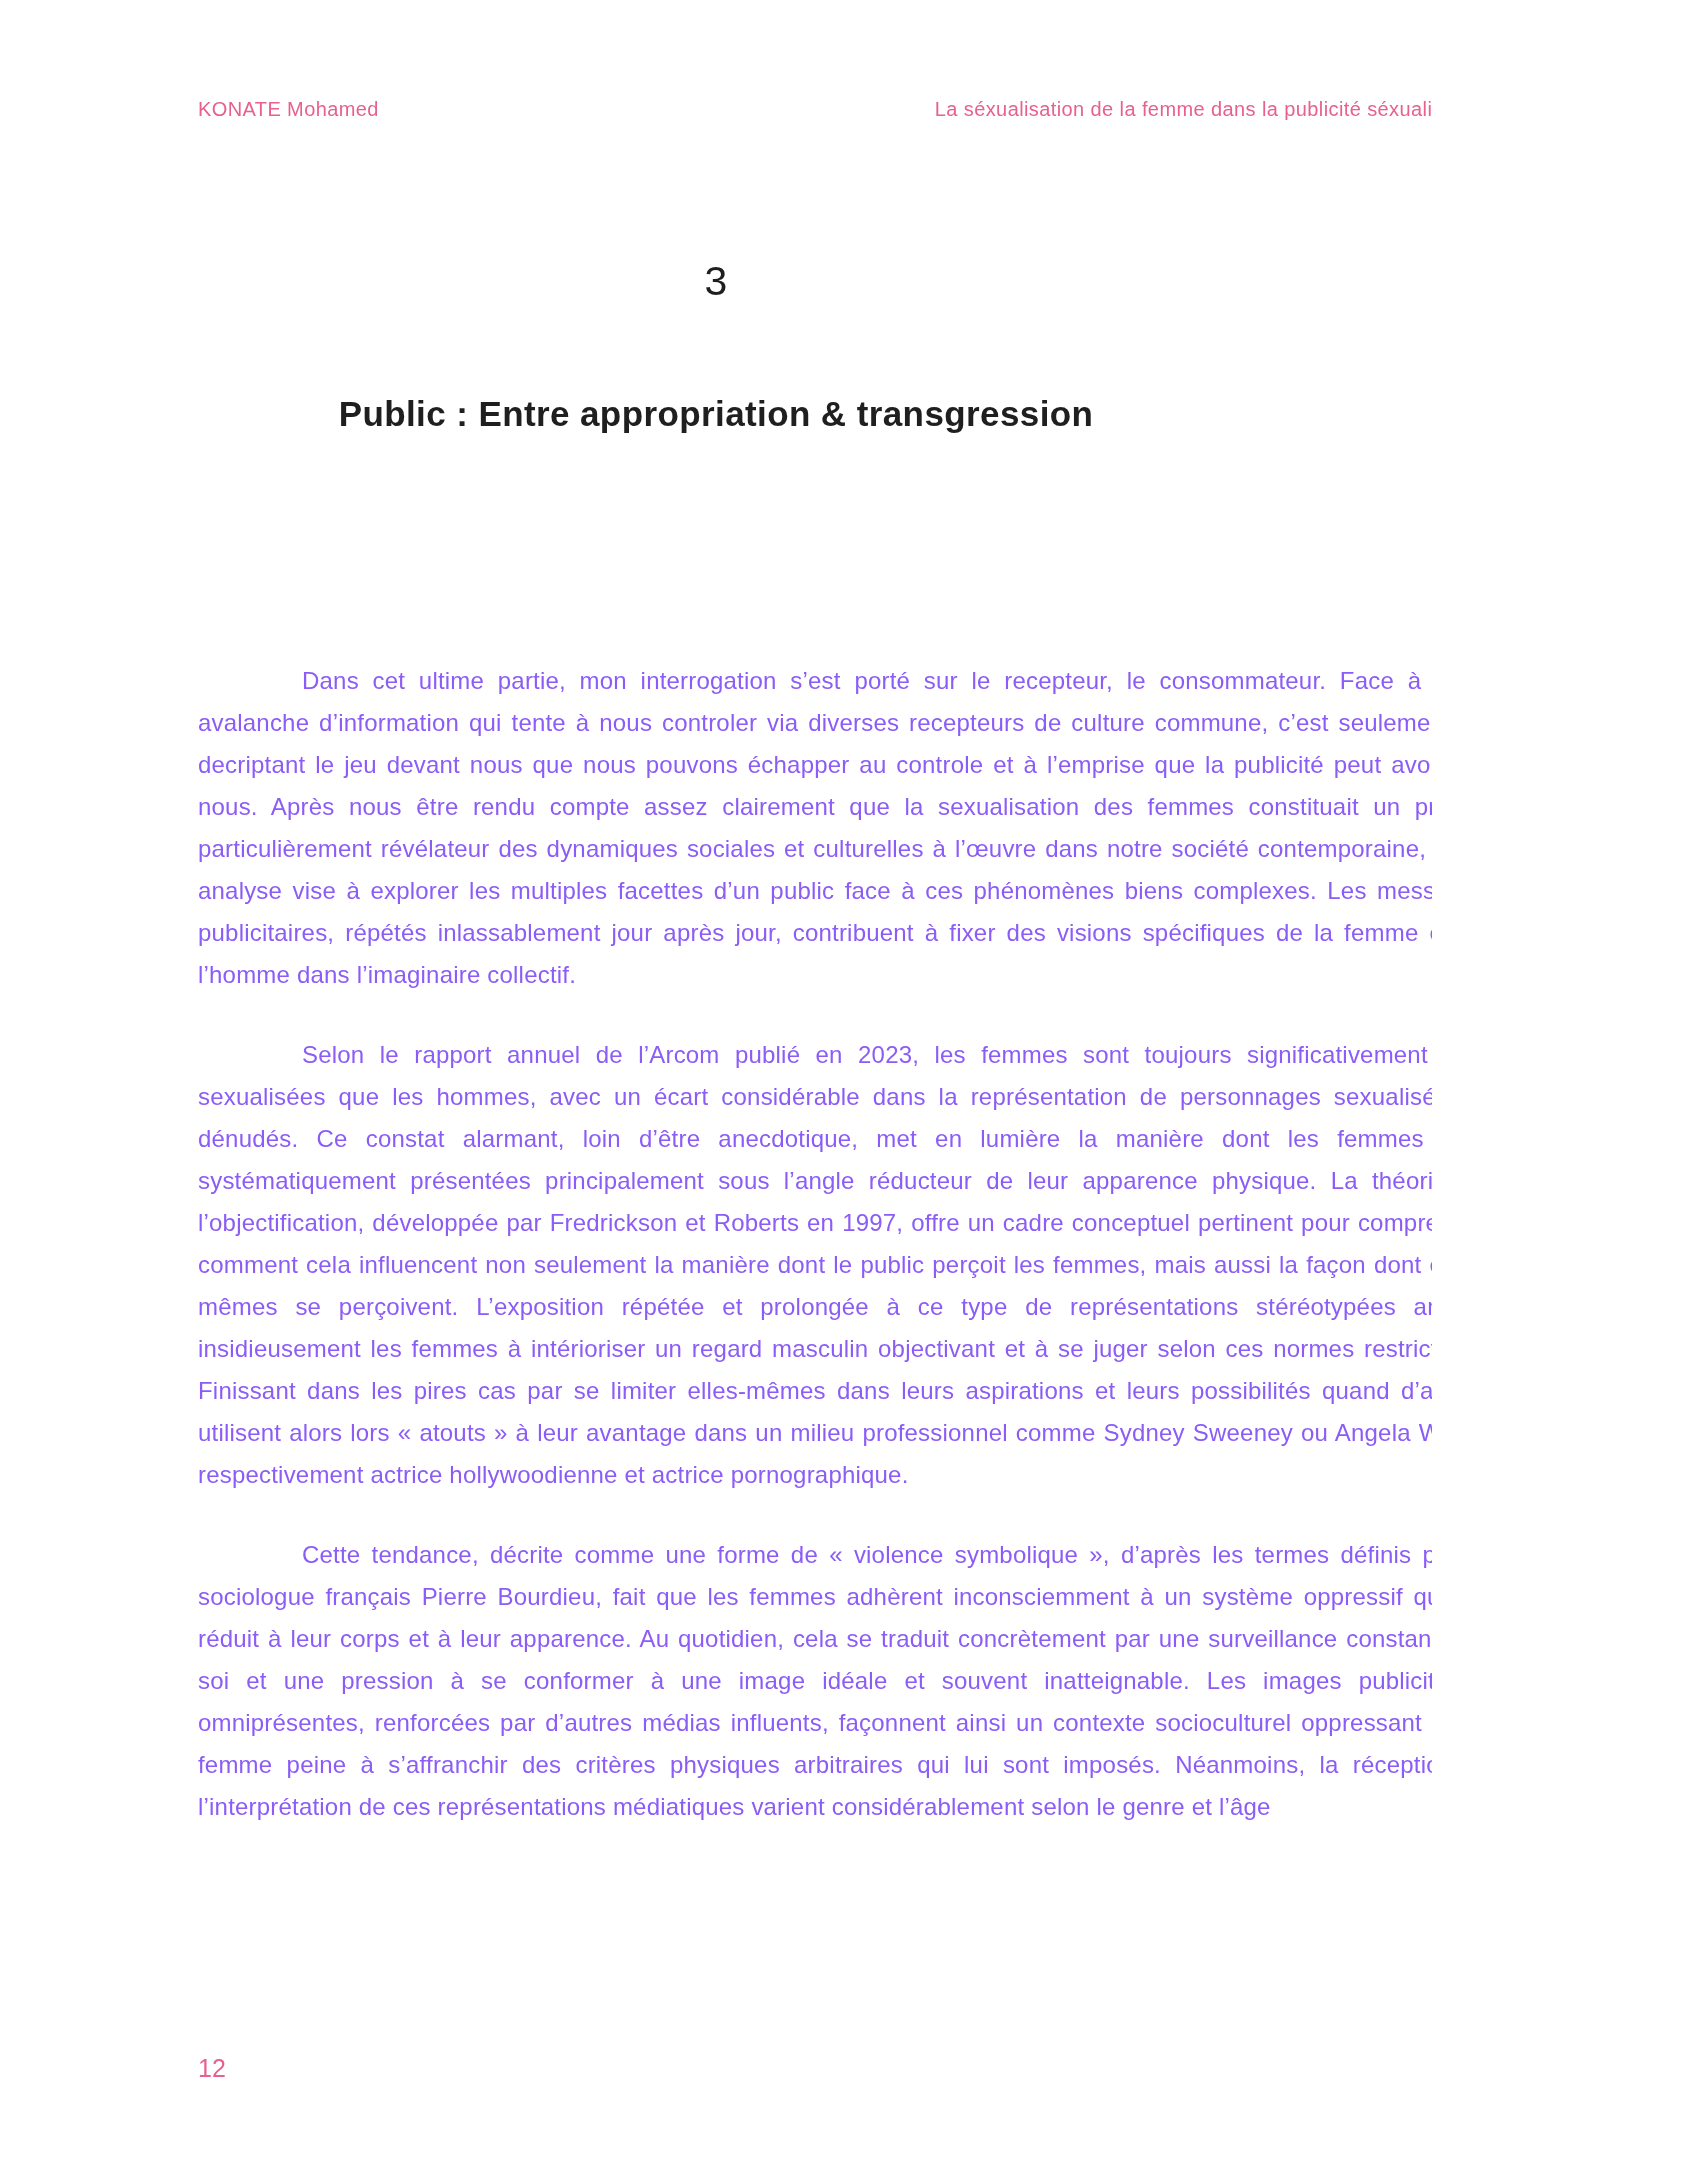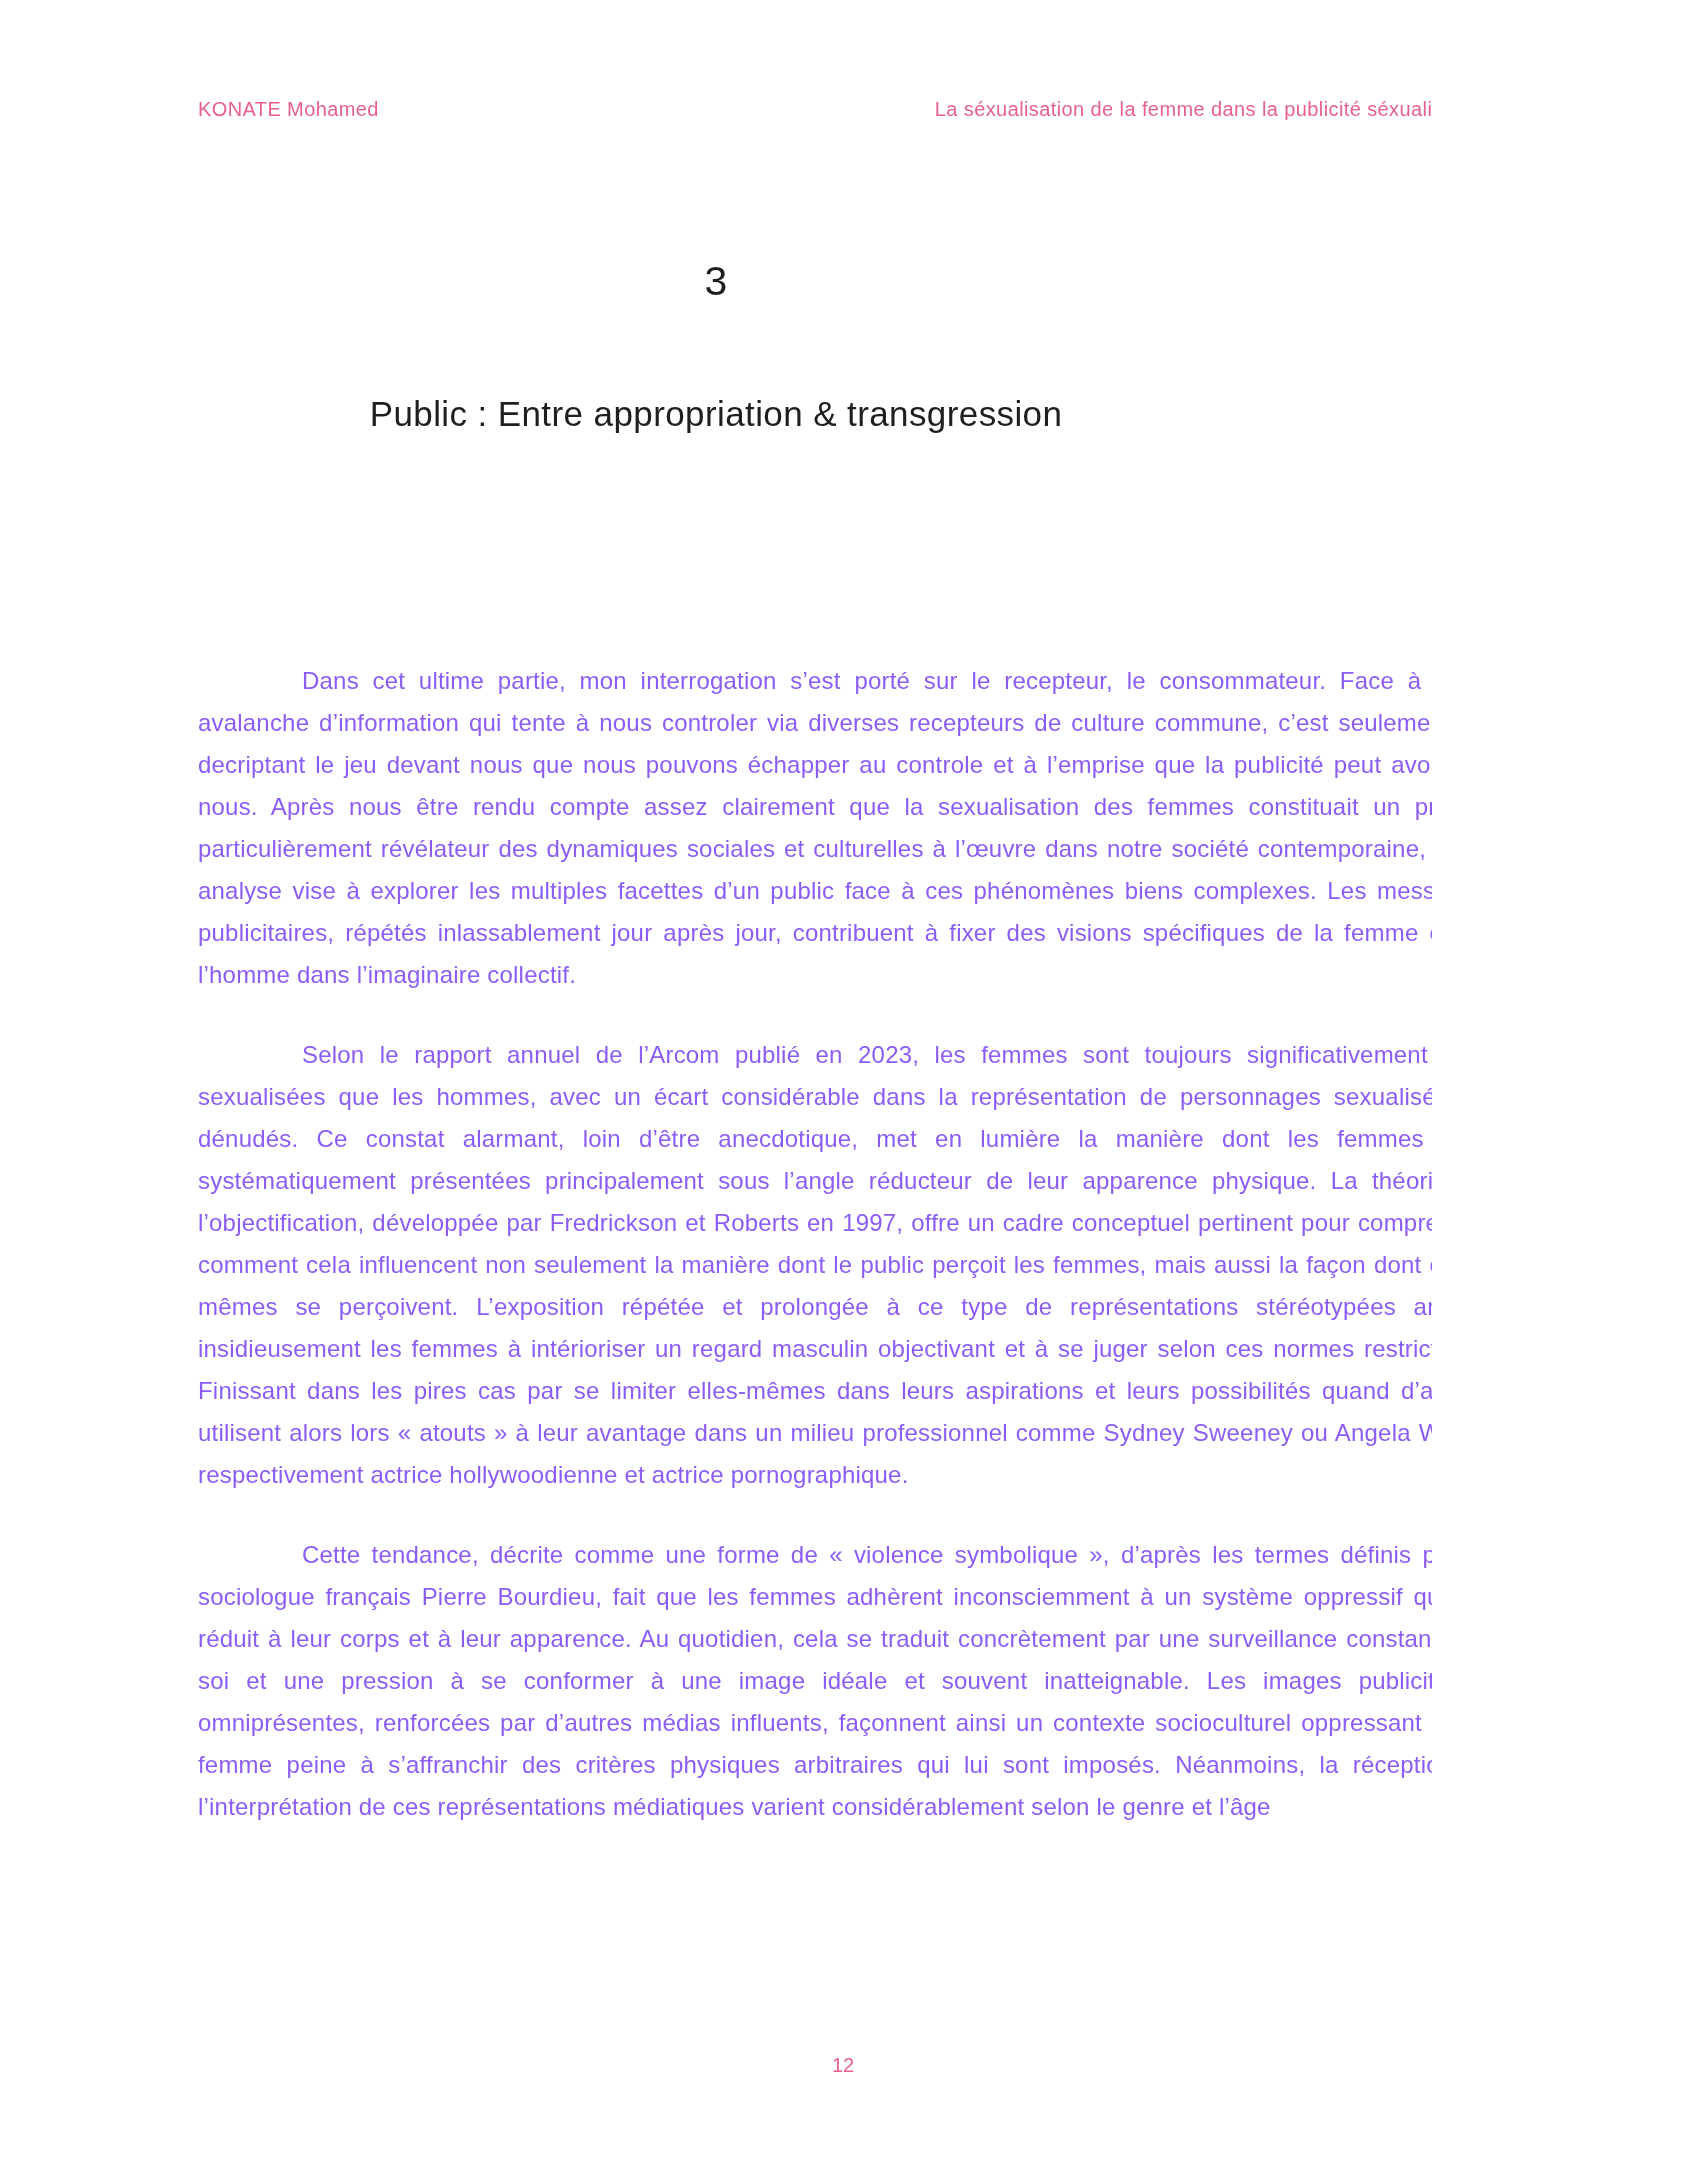--- a/index.html
+++ b/index.html
@@ -60,38 +60,38 @@
   }
   .body-text p {
     margin: 0 0 38px 0;
     text-indent: 104px;
   }
   .page-footer {
     position: absolute;
     top: 2054px;
     left: 198px;
     width: 1290px;
-    text-align: center;
-    font-size: 20px;
+    text-align: left;
+    font-size: 25px;
     color: #e7618c;
   }
 </style>
 </head>
 <body>
 
 <div class="page">
 
   <div class="running-header">
     <span>KONATE Mohamed</span>
     <span>La séxualisation de la femme dans la publicité séxualisation</span>
   </div>
 
   <div class="chapter-number">3</div>
 
-  <h1 class="chapter-title" style="margin:0; font-weight:400;">
+  <h1 class="chapter-title" style="margin:0; font-weight:700;">
     <span class="title-line">Public : Entre appropriation &amp; transgression</span>
   </h1>
 
   <div class="body-text">
     <p>Dans cet ultime partie, mon interrogation s’est porté sur le recepteur, le consommateur. Face à cette avalanche d’information qui tente à nous controler via diverses recepteurs de culture commune, c’est seulement en decriptant le jeu devant nous que nous pouvons échapper au controle et à l’emprise que la publicité peut avoir sur nous. Après nous être rendu compte assez clairement que la sexualisation des femmes constituait un prisme particulièrement révélateur des dynamiques sociales et culturelles à l’œuvre dans notre société contemporaine, cette analyse vise à explorer les multiples facettes d’un public face à ces phénomènes biens complexes. Les messages publicitaires, répétés inlassablement jour après jour, contribuent à fixer des visions spécifiques de la femme et de l’homme dans l’imaginaire collectif.</p>
     <p>Selon le rapport annuel de l’Arcom publié en 2023, les femmes sont toujours significativement plus sexualisées que les hommes, avec un écart considérable dans la représentation de personnages sexualisés ou dénudés. Ce constat alarmant, loin d’être anecdotique, met en lumière la manière dont les femmes sont systématiquement présentées principalement sous l’angle réducteur de leur apparence physique. La théorie de l’objectification, développée par Fredrickson et Roberts en 1997, offre un cadre conceptuel pertinent pour comprendre comment cela influencent non seulement la manière dont le public perçoit les femmes, mais aussi la façon dont elles-mêmes se perçoivent. L’exposition répétée et prolongée à ce type de représentations stéréotypées amène insidieusement les femmes à intérioriser un regard masculin objectivant et à se juger selon ces normes restrictives. Finissant dans les pires cas par se limiter elles-mêmes dans leurs aspirations et leurs possibilités quand d’autres utilisent alors lors « atouts » à leur avantage dans un milieu professionnel comme Sydney Sweeney ou Angela White, respectivement actrice hollywoodienne et actrice pornographique.</p>
     <p>Cette tendance, décrite comme une forme de « violence symbolique », d’après les termes définis par le sociologue français Pierre Bourdieu, fait que les femmes adhèrent inconsciemment à un système oppressif qui les réduit à leur corps et à leur apparence. Au quotidien, cela se traduit concrètement par une surveillance constante de soi et une pression à se conformer à une image idéale et souvent inatteignable. Les images publicitaires omniprésentes, renforcées par d’autres médias influents, façonnent ainsi un contexte socioculturel oppressant où la femme peine à s’affranchir des critères physiques arbitraires qui lui sont imposés. Néanmoins, la réception et l’interprétation de ces représentations médiatiques varient considérablement selon le genre et l’âge</p>
   </div>
 
   <div class="page-footer">

